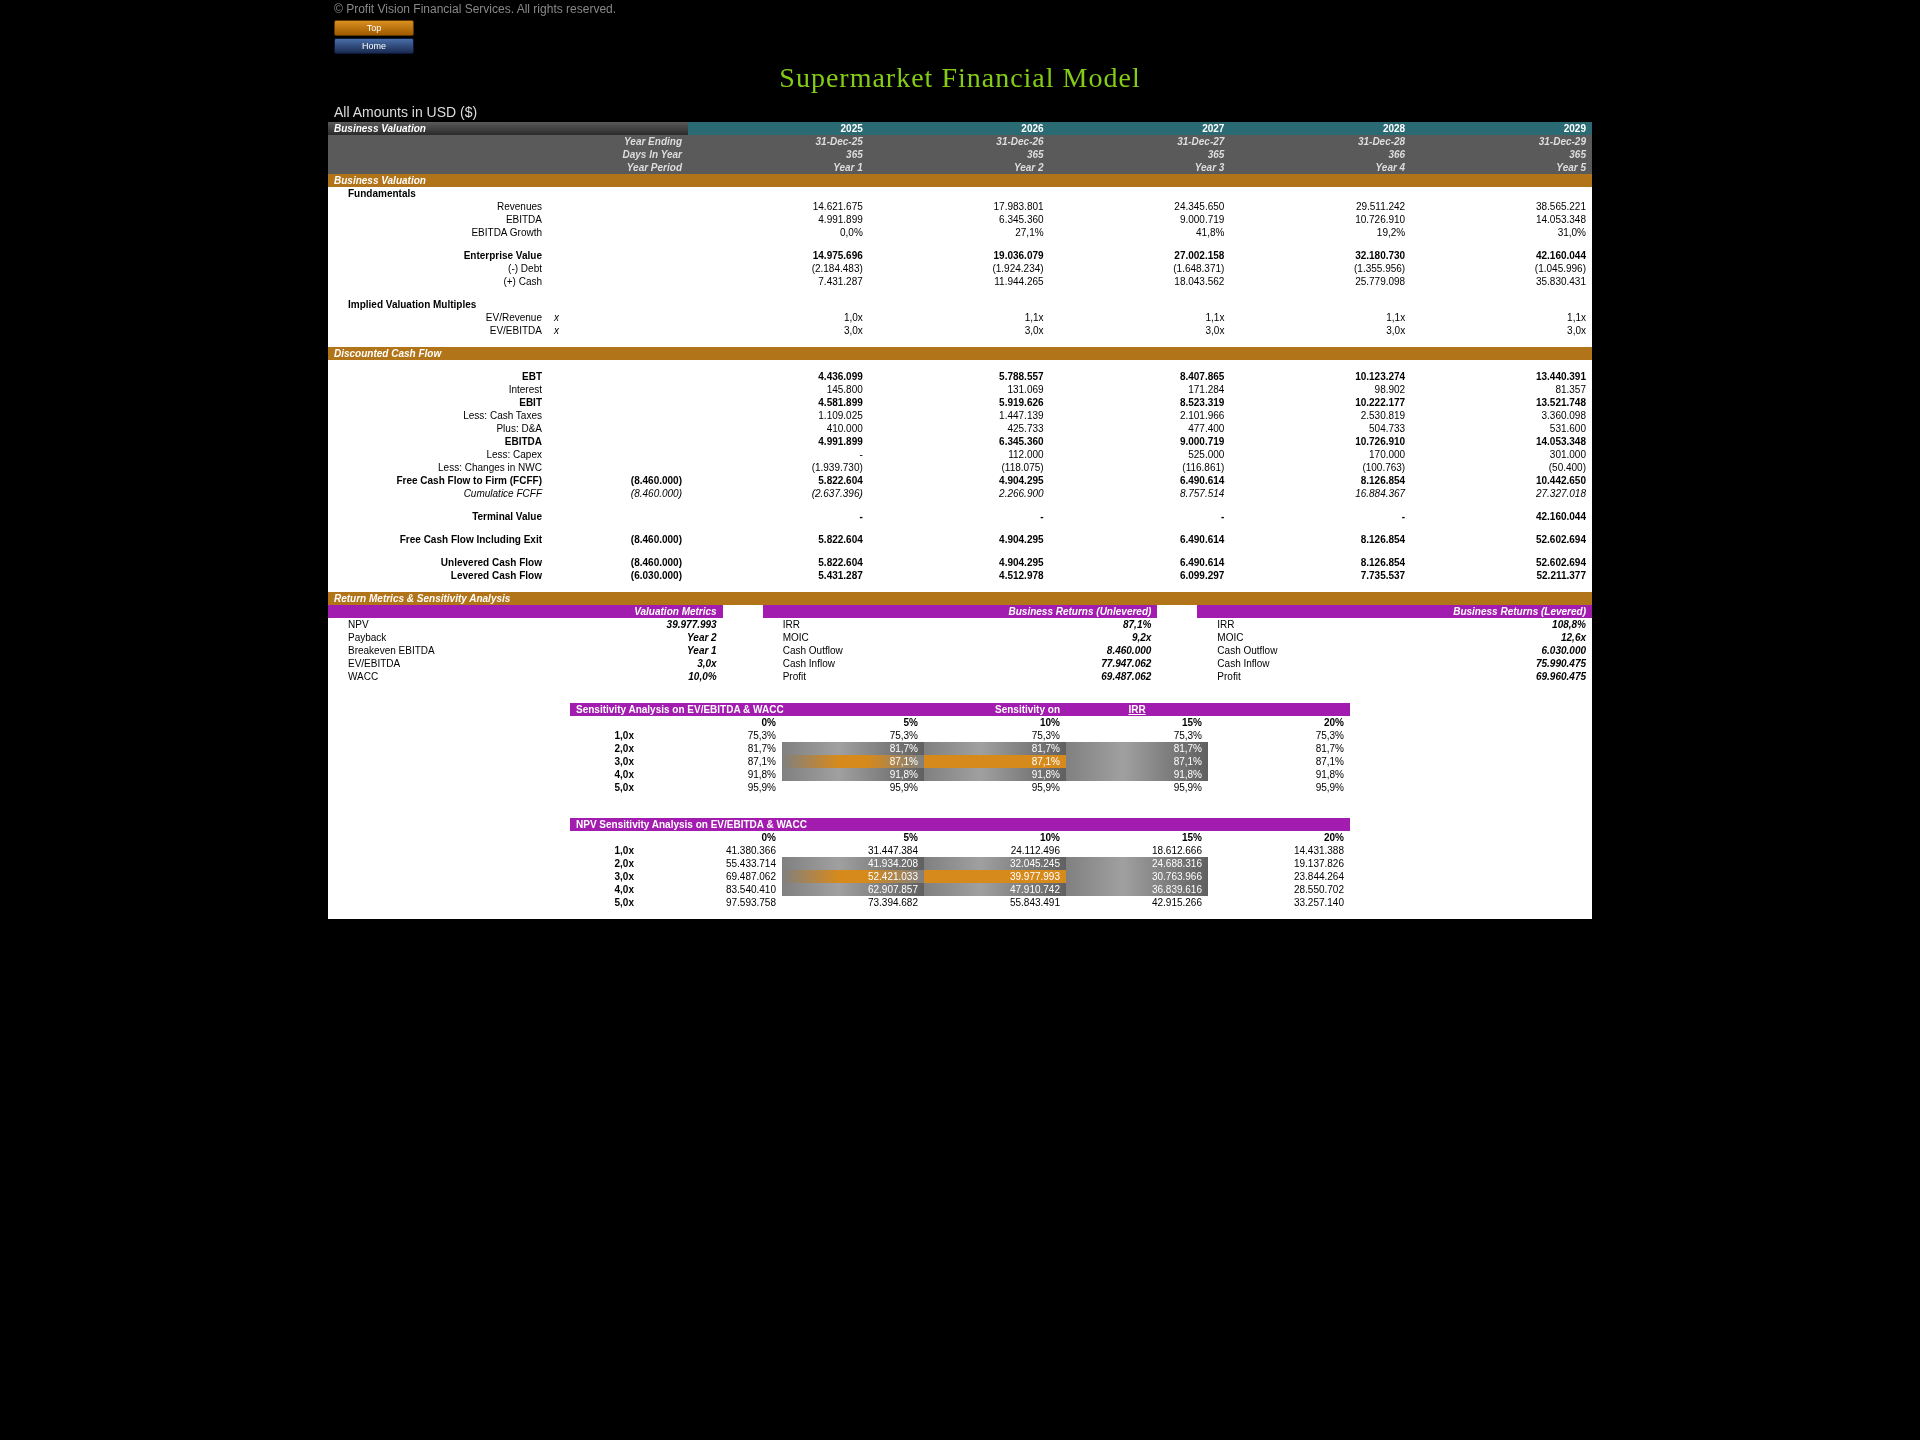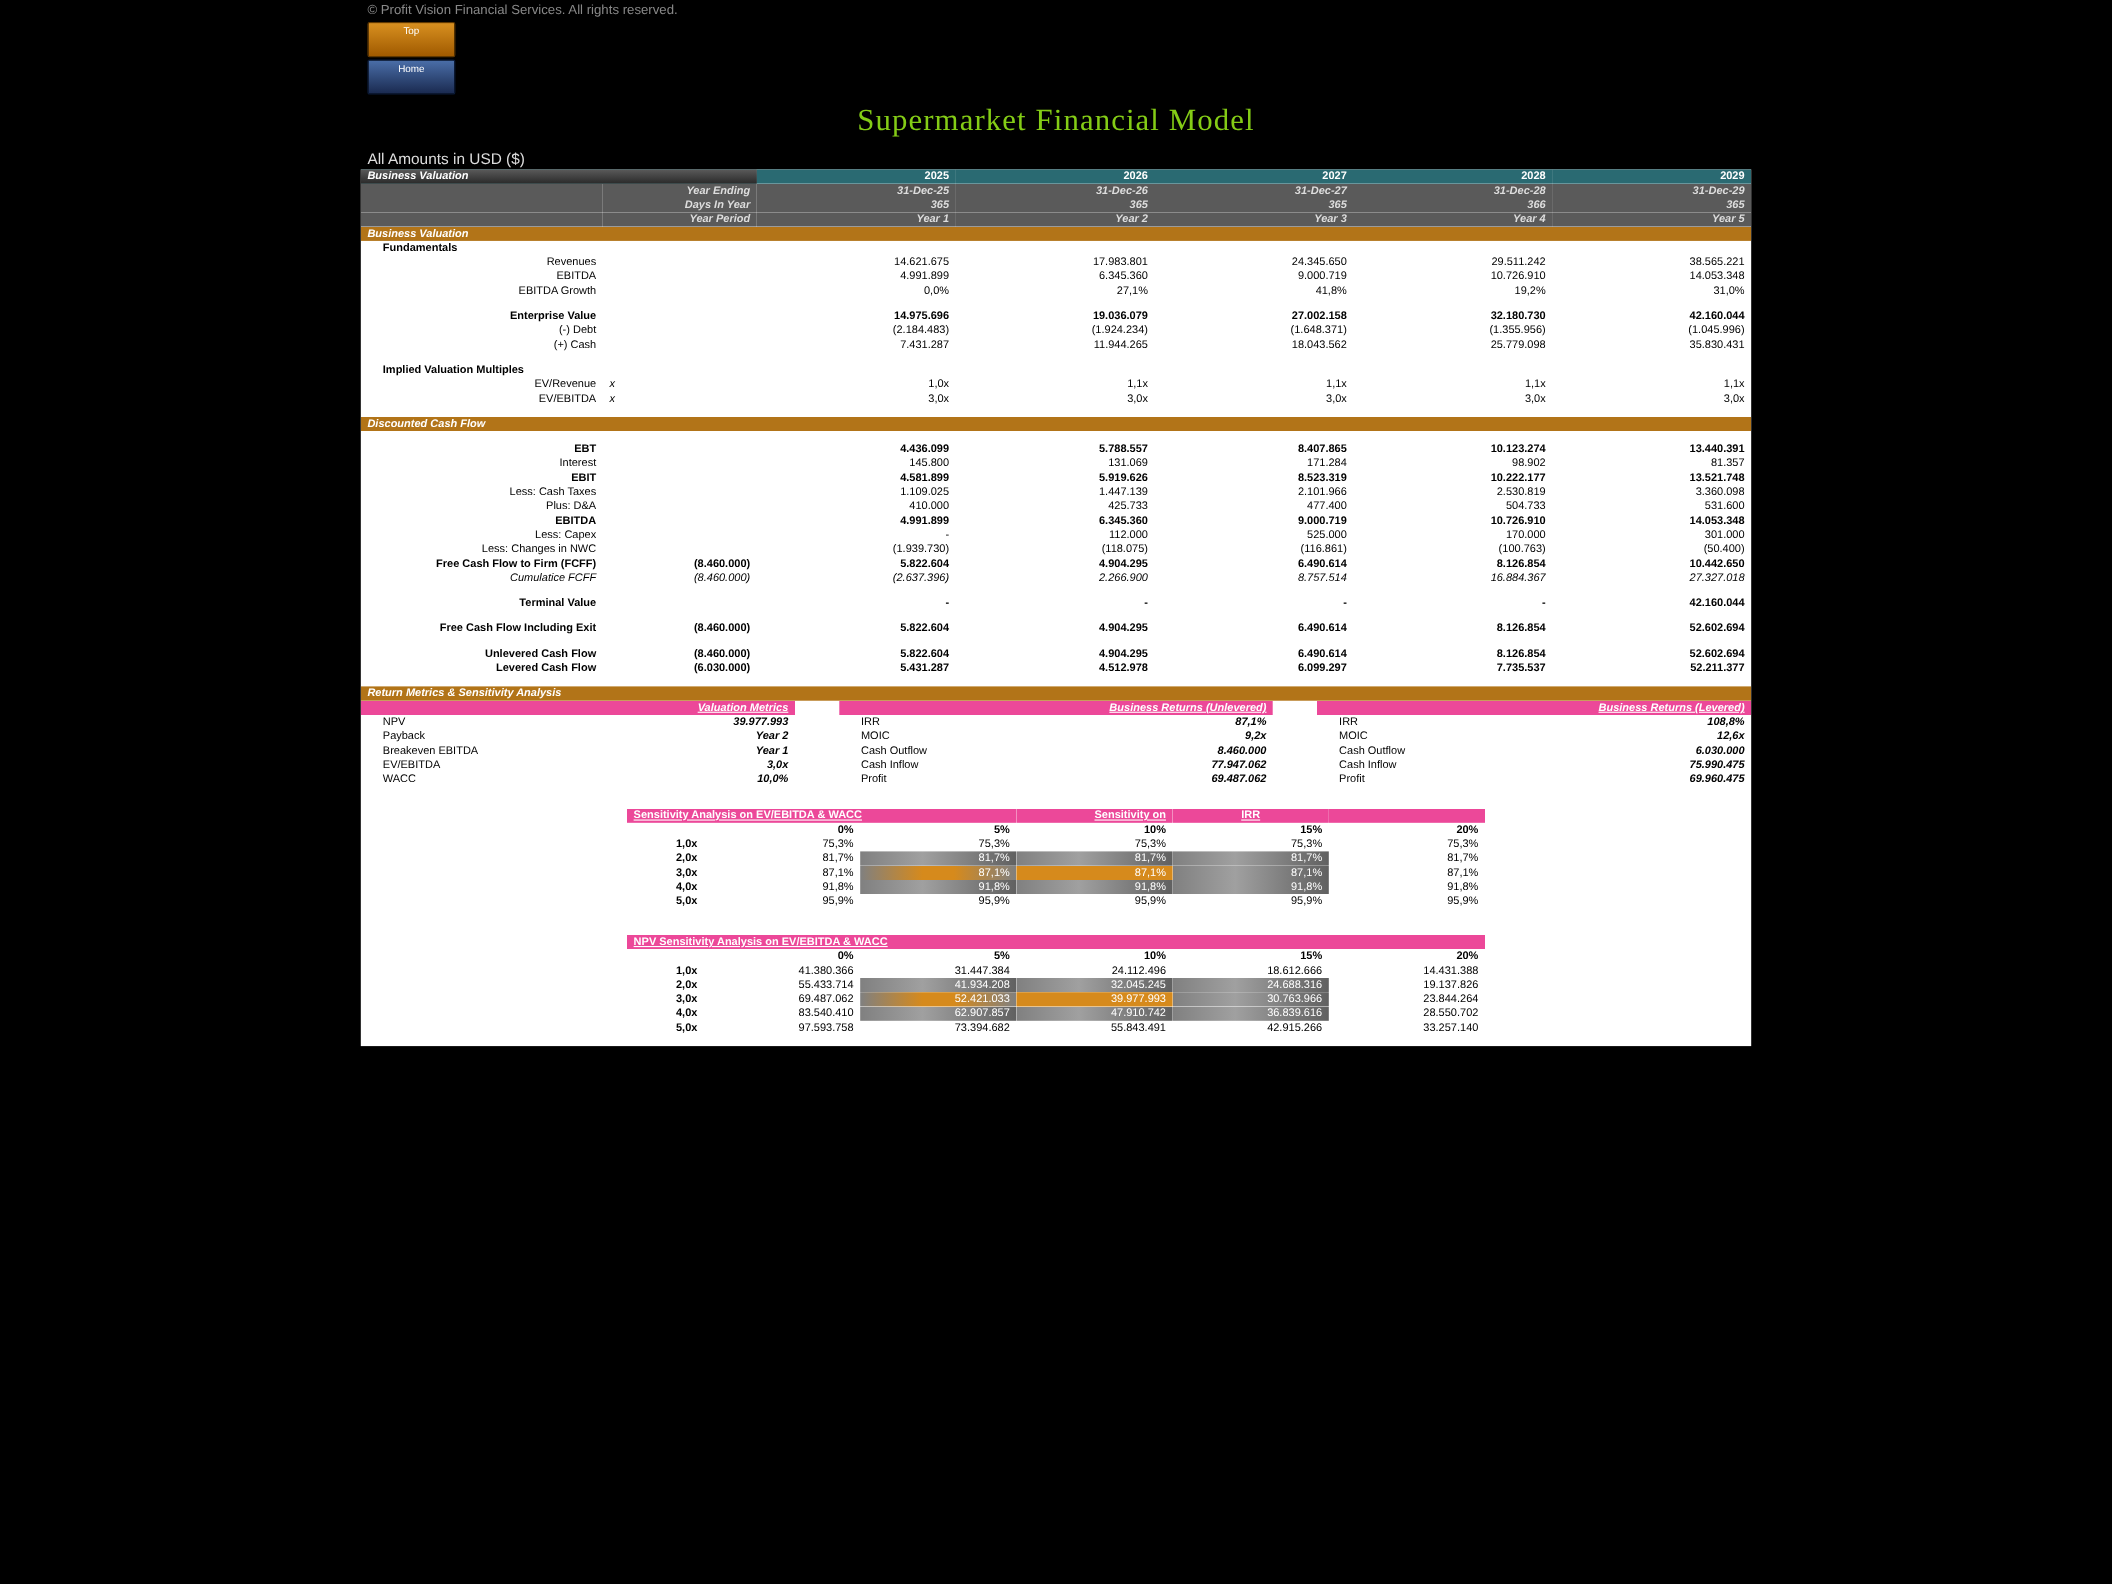--- a/index.html
+++ b/index.html
@@ -1,34 +1,34 @@
 <!DOCTYPE html>
 <html><head>
 <meta charset="utf-8">
 <style>
   * { box-sizing: border-box; margin: 0; padding: 0; }
   body { background: #000; font-family: Arial, sans-serif; font-size: 10px; color: #000; }
   .page { width: 1280px; margin: 0 auto; background: #000; padding: 0 8px 20px 8px; }
   .copyright { color: #888; font-size: 12px; padding: 2px 6px; }
   .navbtns { padding: 2px 6px; }
-  .navbtn { display: inline-block; width: 80px; height: 32px; line-height: 14px; text-align: center; font-size: 9px; color: #fff; border-radius: 2px; margin-bottom: 2px; cursor: pointer; }
+  .navbtn { display: inline-block; width: 80px; height: 16px; line-height: 14px; text-align: center; font-size: 9px; color: #fff; border-radius: 2px; margin-bottom: 2px; cursor: pointer; }
   .btn-top { background: linear-gradient(#d89020,#a05a00); border: 1px solid #603800; }
   .btn-home { background: linear-gradient(#4a6ea8,#1a2a50); border: 1px solid #0a1a38; }
   .title { color: #84cc16; font-size: 28px; text-align: center; letter-spacing: 1px; font-family: "Georgia", serif; margin: 4px 0 10px 0; }
   .subtitle { color: #ddd; font-size: 14px; padding: 0 6px 2px 6px; }
   .sheet { background: #fff; }
   table { width: 100%; border-collapse: collapse; table-layout: fixed; }
   td { padding: 1px 6px; font-size: 10px; white-space: nowrap; overflow: hidden; }
   .hdr-dark { background: linear-gradient(#5a5a5a,#2a2a2a); color: #fff; font-weight: bold; font-style: italic; }
   .hdr-teal { background: #2a6a72; color: #fff; font-weight: bold; text-align: right; }
   .hdr-teal .first { text-align: left; }
   .hdr-meta td { background: #5a5a5a; color: #ddd; font-style: italic; font-weight: bold; text-align: right; }
   .hdr-meta .lbl { text-align: right; }
   .hdr-orange td { background: #b27418; color: #fff; font-weight: bold; font-style: italic; }
-  .hdr-black td { background: #ec4899; color: #fff; font-weight: bold; text-decoration: underline; }
+  .hdr-black td { background: #a21caf; color: #fff; font-weight: bold; }
   .r td { text-align: right; }
   .r td.lbl { text-align: right; }
   .bold td { font-weight: bold; }
   .ital td { font-style: italic; }
   .indent1 { padding-left: 20px !important; }
   .indent2 { padding-left: 34px !important; }
   .spacer td { height: 10px; }
   .col-lbl { width: 220px; }
   .col-lbl2 { width: 140px; }
   .metrics { display: flex; gap: 40px; }

